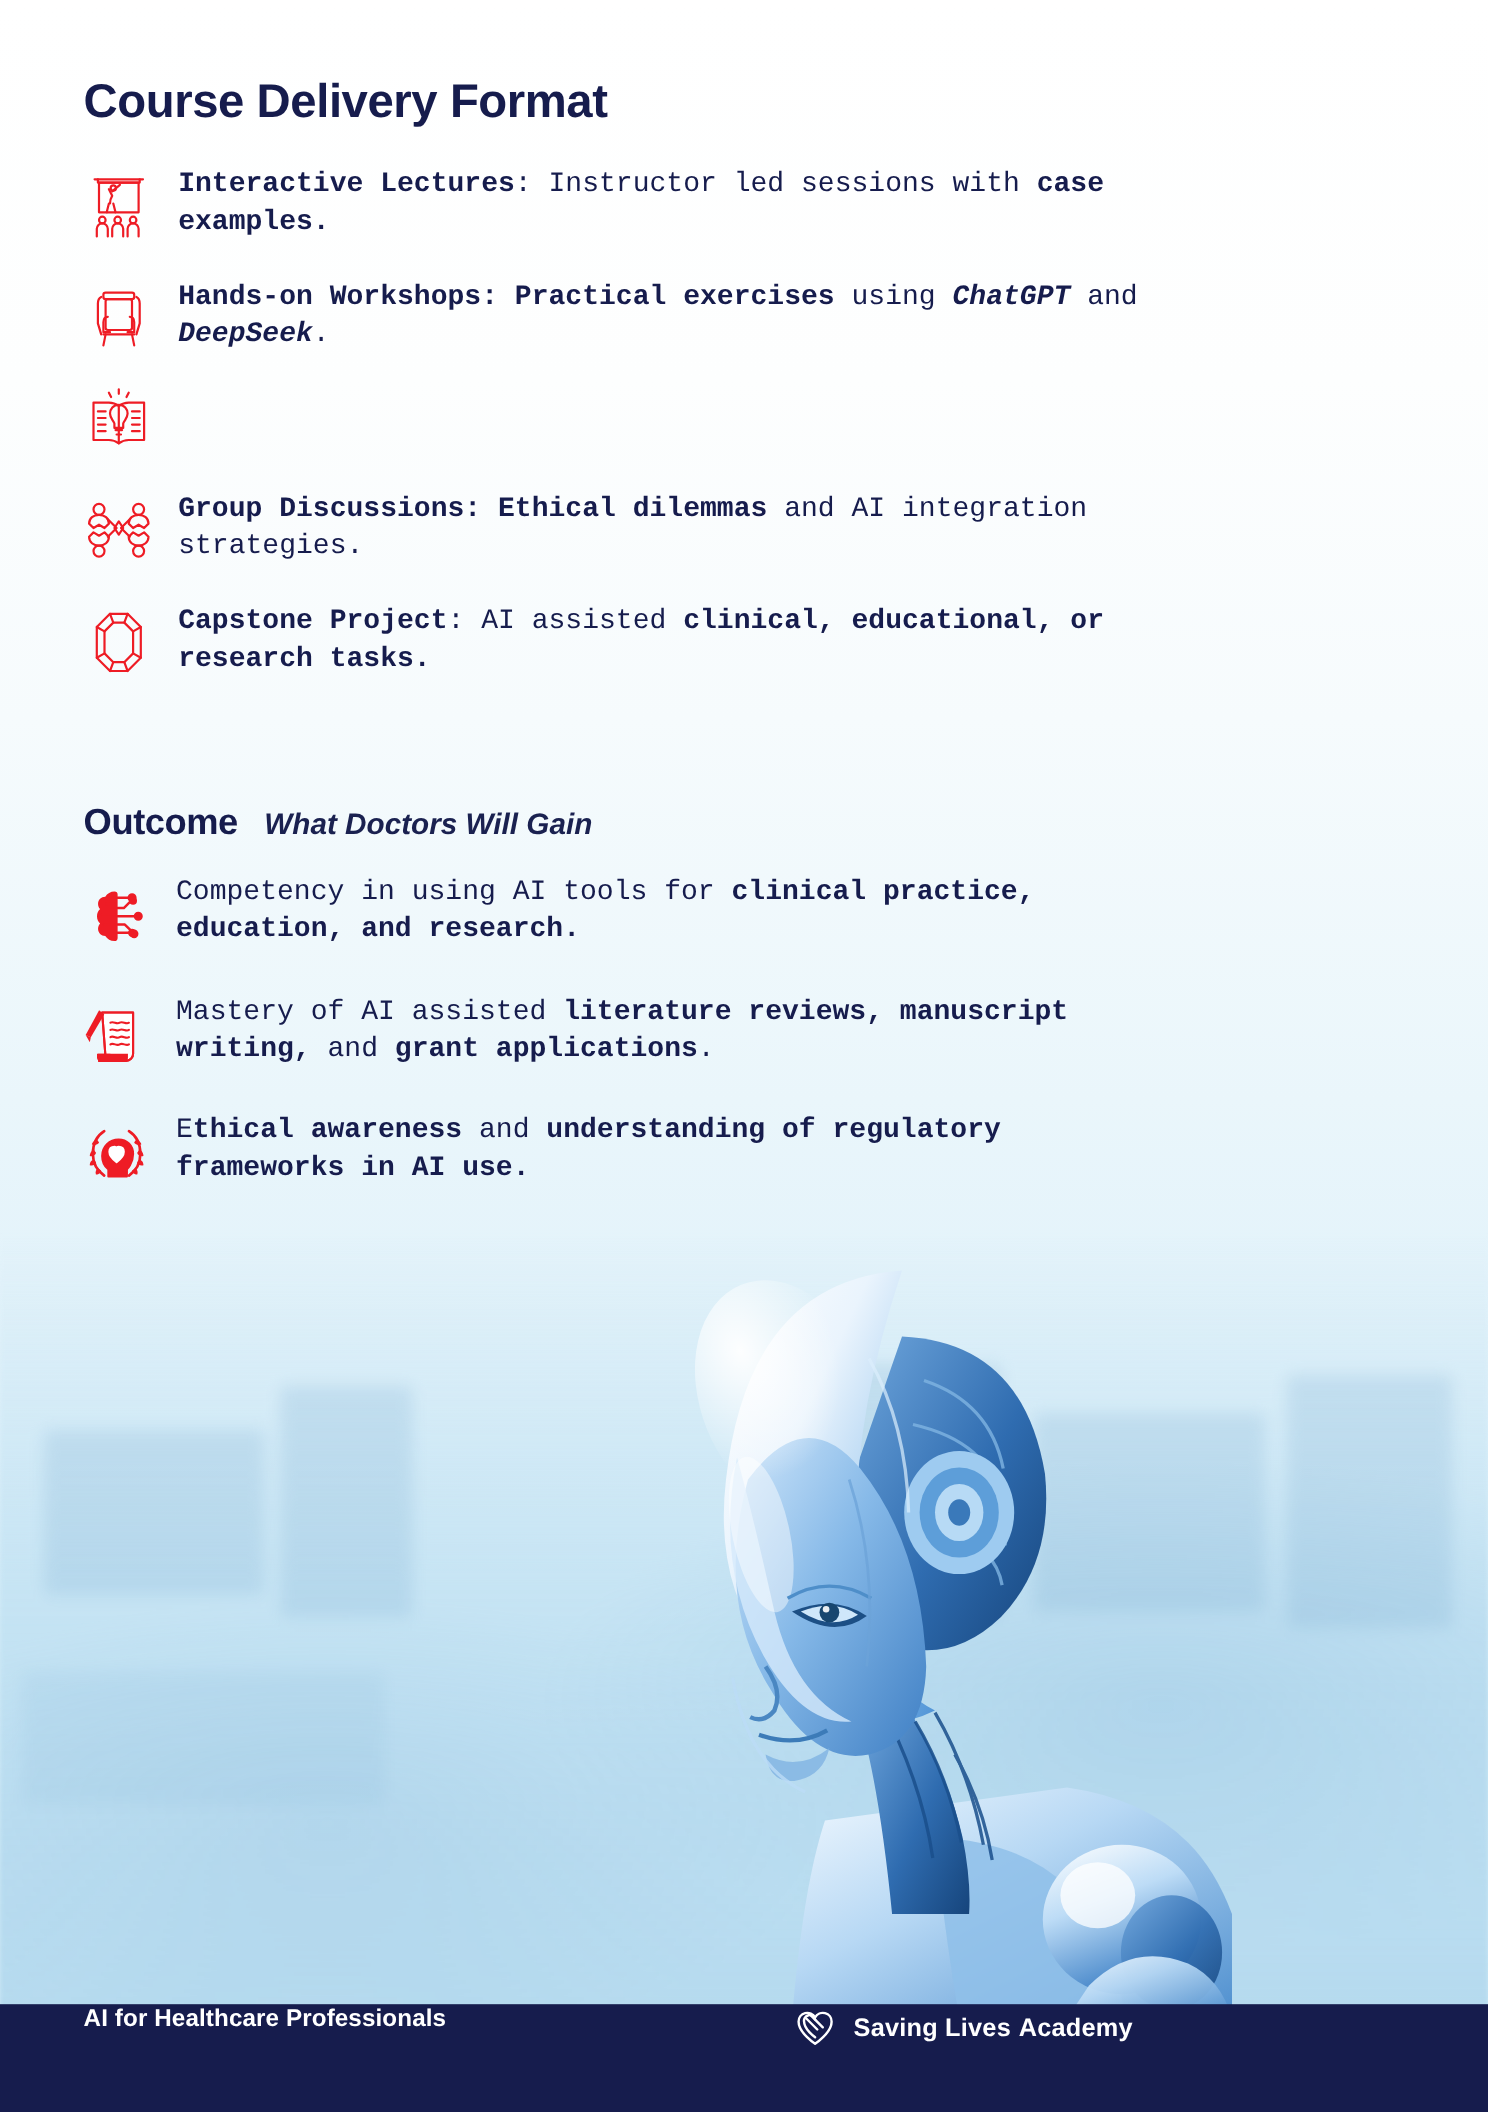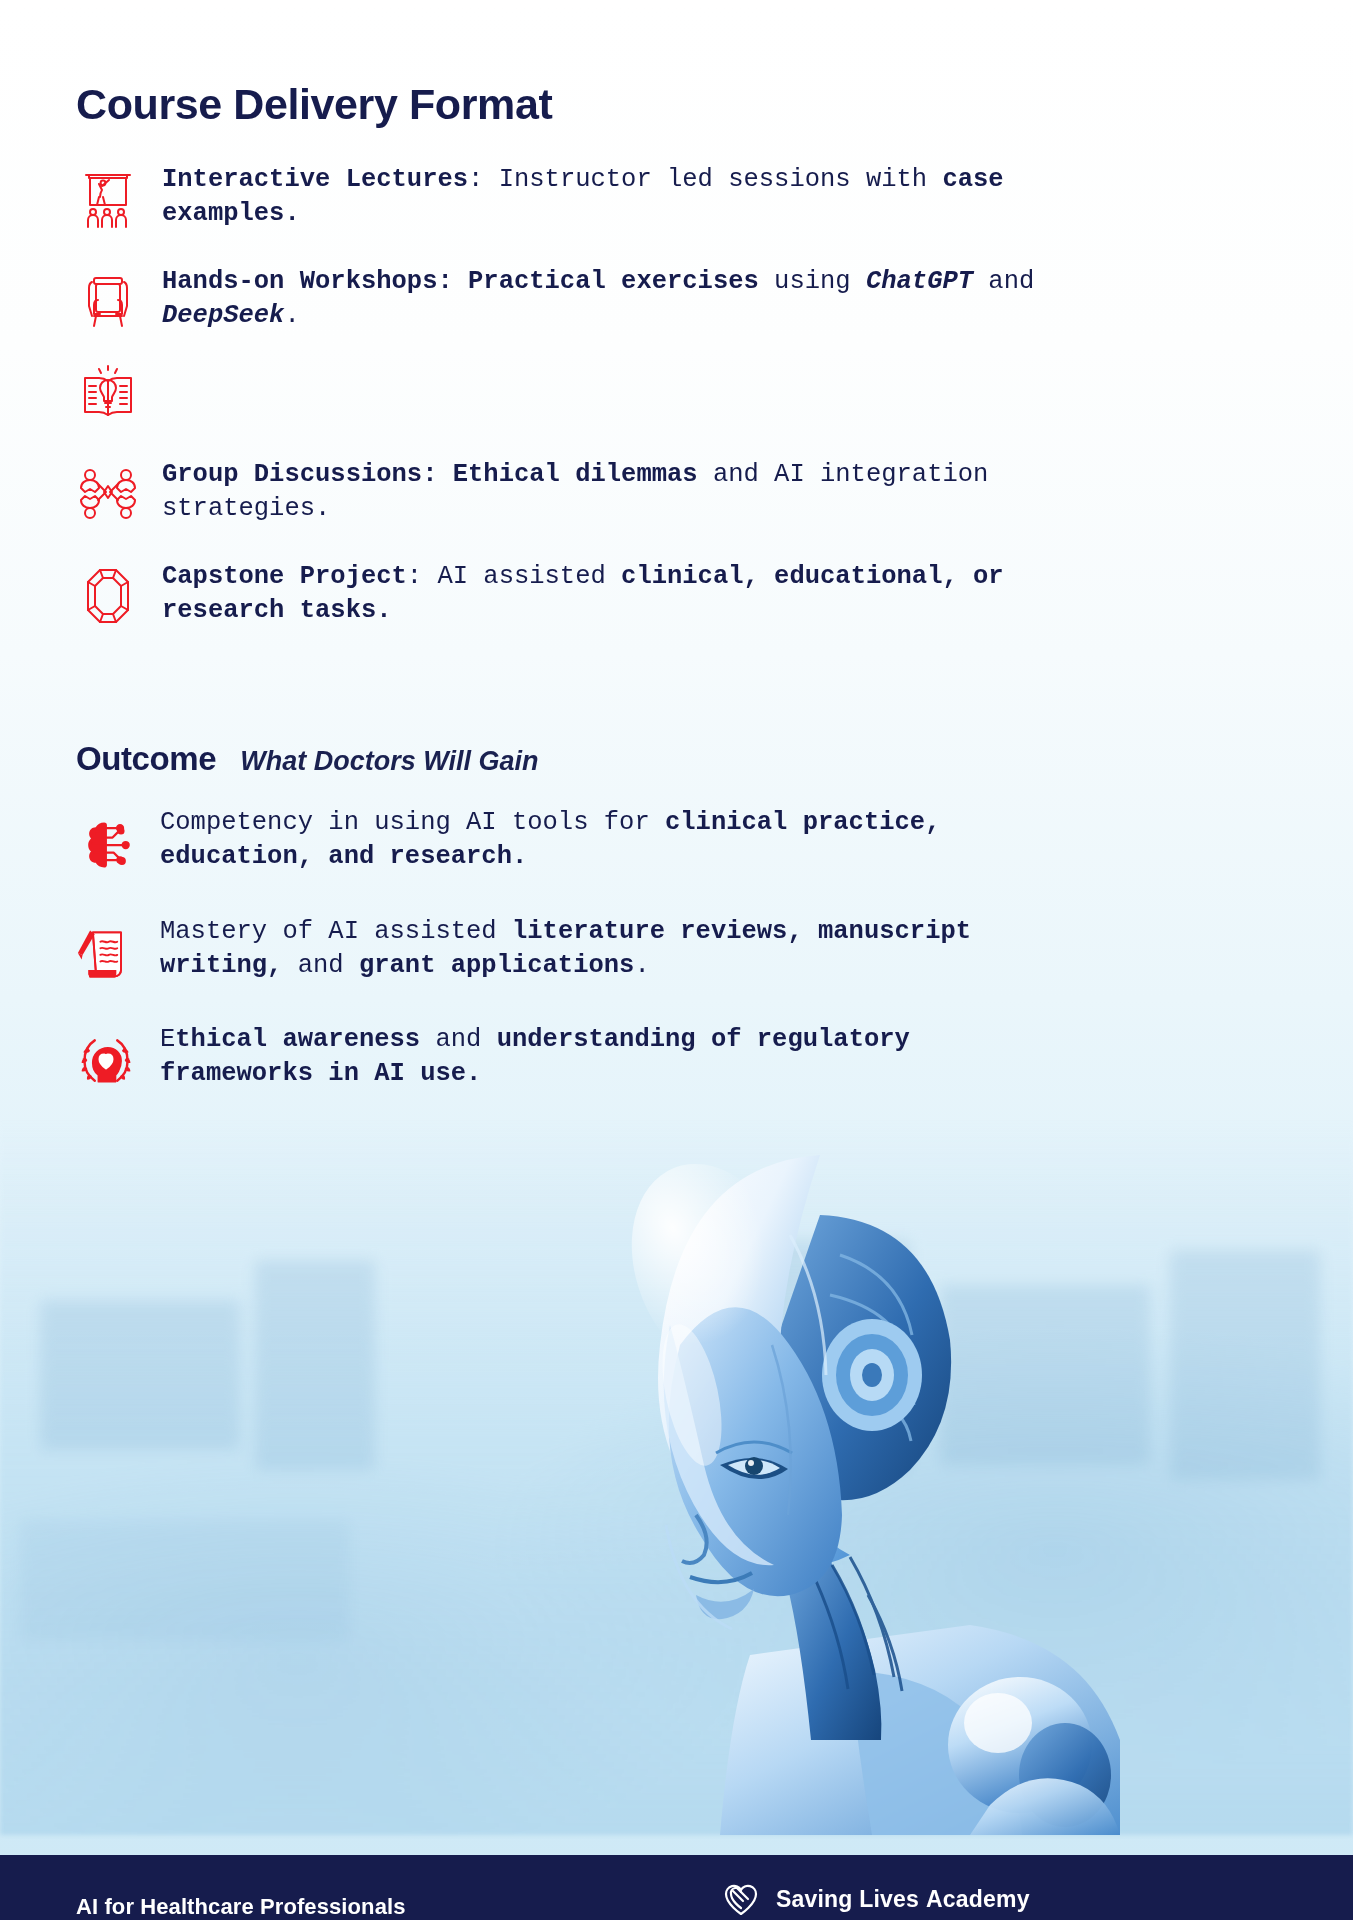--- a/index.html
+++ b/index.html
@@ -34,21 +34,21 @@
       radial-gradient(ellipse 48% 40% at 22% 75%, rgba(160,200,228,.34), rgba(160,200,228,0) 72%),
       linear-gradient(180deg, rgba(214,238,250,0) 0%, rgba(186,221,240,.55) 45%, rgba(173,213,236,.75) 100%);
     filter:blur(2px);
   }
   .bg-blocks { position:absolute; inset:0; opacity:.40; filter:blur(7px); }
   .bg-blocks i {
     position:absolute; display:block; background:rgba(122,172,208,.55); border-radius:4px;
   }
 
   
-  .content { position:absolute; left:0; top:12px; width:1353px; }
+  .content { position:absolute; left:0; top:0; width:1353px; }
 
   h1.section-title {
     font-size:43px; font-weight:700; letter-spacing:-.4px;
     color:#161c4d; margin:68px 0 0 76px;
   }
 
   .list { margin:26px 0 0 0; }
   .row { display:flex; align-items:flex-end; margin:0 0 0 76px;font-family:Liberation Mono, monospace; }
   .row + .row { margin-top:26px; }
 
@@ -75,22 +75,22 @@
   .list2 .ico { width:60px; min-width:60px; height:60px; margin-right:24px; }
   .list2 .ico svg { width:60px; height:60px; }
   .list2 .txt { max-width:900px; padding-top:4px; }
 
   
   .robot { position:absolute; left:520px; top:1095px; width:600px; height:740px; }
   .robot svg { display:block; width:100%; height:100%; }
 
   
   .footer {
-    position:absolute; left:0; bottom:0; width:1353px; height:65px;
-    background:#161c4d; display:flex; align-items:flex-end;
+    position:absolute; left:0; bottom:0; width:1353px; height:98px;
+    background:#161c4d; display:flex; align-items:flex-start;
   }
   .footer .left {
     color:#ffffff; font-size:22px; font-weight:700; margin-left:76px; letter-spacing:.1px;
   }
   .footer .brand {
     position:absolute; left:720px; display:flex; align-items:center; gap:14px;
   }
   .footer .brand .name { color:#fff; font-size:23px; font-weight:700; letter-spacing:.2px; }
   .footer .brand .name .sp { display:inline-block; width:7px; }
   .footer .brand svg { display:block; }

